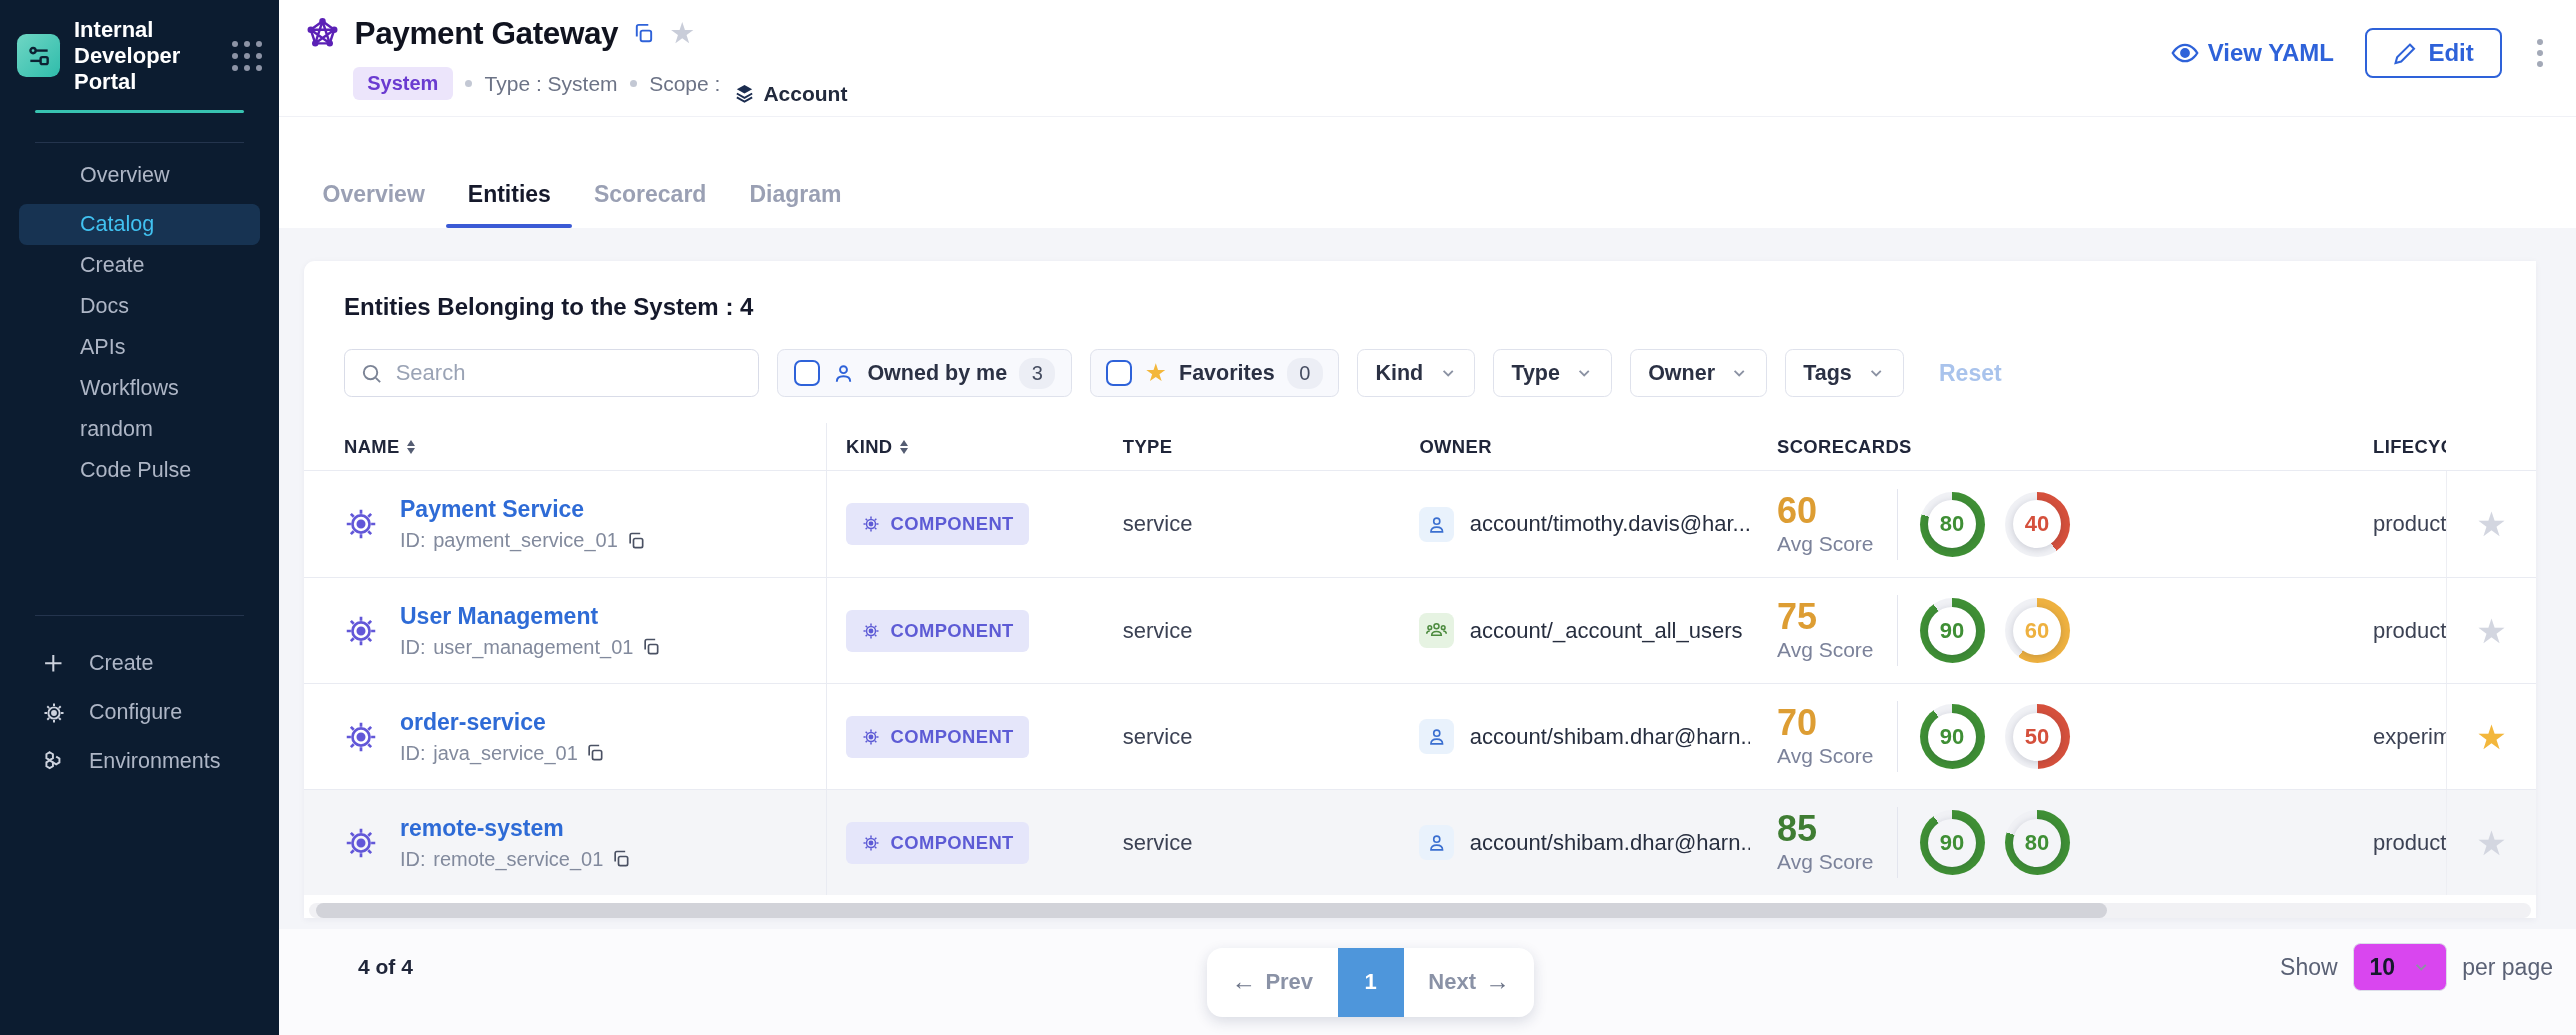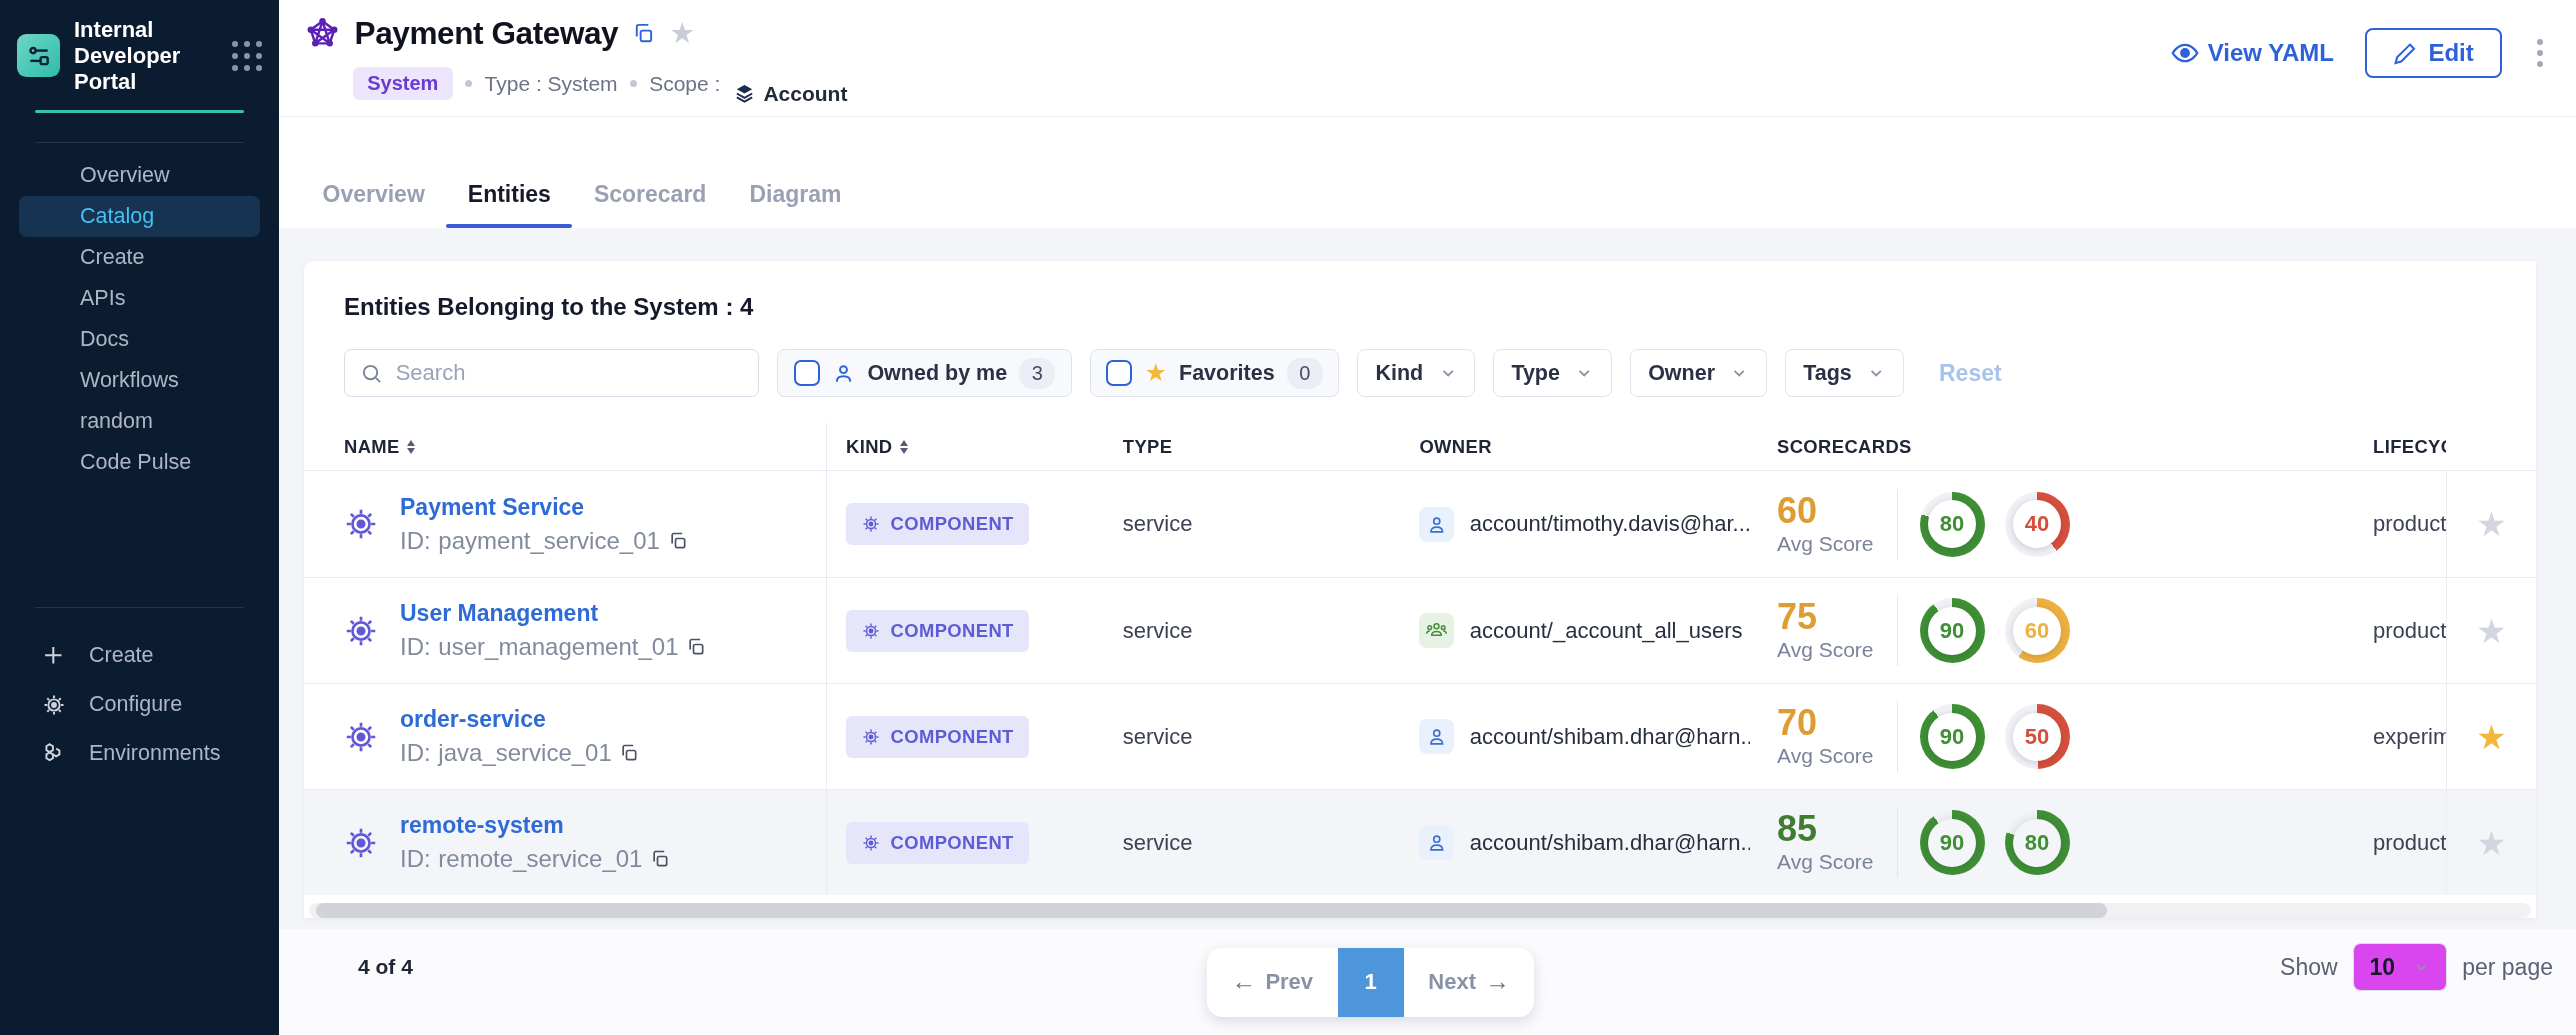--- a/index.html
+++ b/index.html
@@ -12,21 +12,21 @@
   .logo-row { display:flex; align-items:center; padding:17px 17px 12.3px 17px; }
   .logo-tile { width:43px; height:43px; border-radius:9.2px; background:linear-gradient(135deg,#6fd6c4,#2fbcab); display:flex; align-items:center; justify-content:center; flex-shrink:0; }
   .brand { margin-left:14px; width:166px; color:#ffffff; font-size:22px; font-weight:700; line-height:1.18; }
   .grid-icon { margin-left:auto; display:grid; grid-template-columns:repeat(3,6.1px); grid-gap:6.1px; cursor:pointer; }
   .grid-icon span { width:6.1px; height:6.1px; border-radius:50%; background:#8d94a6; }
   .teal-rule { height:3.1px; background:#38c3b1; margin:3.1px 35px 0 35px; border-radius:1.5px; }
   .nav-top-rule { height:0.8px; background:#24344d; margin:29px 35px 0 35px; }
   .nav { padding:12.3px 19px 0 19px; }
   .nav-item { height:41px; display:flex; align-items:center; padding-left:61px; border-radius:7.7px; font-size:21.5px; color:#aeb6c6; cursor:pointer; white-space:nowrap; overflow:hidden; }
   .nav-item.active { background:#173click352; }
-  .nav-item.active { background:#173352; color:#41c2f1; }
+  .nav-item.active { background:#173352; color:#41c2f1;margin-top:8px; }
   .nav-divider { height:0.8px; background:#24344d; margin:124px 35px 0 35px; }
   .side-bottom { padding:23px 19px 0 19px; }
   .side-bottom .nav-item { padding-left:19px; gap:20px; height:49px; }
   .side-ic { width:31px; display:flex; justify-content:center; color:#cdd2dd; flex-shrink:0; }
 
   
   .main { flex:1; display:flex; flex-direction:column; min-width:0; }
   .topbar { background:#fff; padding:15.4px 28px 10.8px 24.6px; display:flex; align-items:flex-start; border-bottom:0.8px solid #f0f1f6; }
   .title-block { display:flex; flex-direction:column; }
   .title-line { display:flex; align-items:center; gap:14px; }
@@ -85,21 +85,21 @@
   .sort-ic .dn { border-top:6.1px solid #555d73; }
 
   .row { height:106px; border-top:0.8px solid #e9ebf2; background:#fff; }
   .row:first-of-type { border-top:none; }
   .row.shaded { background:#f4f5f8; }
   .cell { height:100%; display:flex; align-items:center; overflow:hidden; }
   .c-name { padding-left:38px; gap:20px; border-right:0.8px solid #e9ebf2; }
   .gear-lg { color:#6257d8; flex-shrink:0; }
   .name-stack { display:flex; flex-direction:column; gap:6.1px; min-width:0; }
   .ent-link { color:#2e6bd6; font-size:23px; font-weight:600; cursor:pointer; white-space:nowrap; }
-  .ent-id { display:flex; align-items:center; gap:7.7px; font-size:24px; color:#828a9d; white-space:nowrap; }
+  .ent-id { display:flex; align-items:center; gap:7.7px; font-size:20px; color:#828a9d; white-space:nowrap; }
   .copy-sm { color:#4a5163; cursor:pointer; flex-shrink:0; }
   .c-kind { padding-left:19px; }
   .kind-chip { display:inline-flex; align-items:center; gap:9.2px; background:#e5e6fa; color:#5d5bd5; font-size:18.4px; font-weight:700; letter-spacing:0.4px; padding:10px 15.4px; border-radius:6.1px; }
   .c-type { padding-left:10.8px; font-size:22px; color:#3c4254; }
   .c-owner { padding-left:15.4px; gap:15.4px; }
   .owner-ic { width:35px; height:35px; border-radius:7.7px; display:flex; align-items:center; justify-content:center; flex-shrink:0; }
   .owner-ic .ic-user, .owner-ic .ic-group { display:none; }
   .owner-ic.user { background:#e9f2fc; color:#3a6fd0; }
   .owner-ic.user .ic-user { display:block; }
   .owner-ic.group { background:#e6f3e2; color:#4d8b3f; }
@@ -169,24 +169,24 @@
       <div class="nav-item">
           <span>Overview</span>
         </div>
       <div class="nav-item active">
           <span>Catalog</span>
         </div>
       <div class="nav-item">
           <span>Create</span>
         </div>
       <div class="nav-item">
+          <span>Docs</span>
+        </div>
+      <div class="nav-item">
           <span>APIs</span>
-        </div>
-      <div class="nav-item">
-          <span>Docs</span>
         </div>
       <div class="nav-item">
           <span>Workflows</span>
         </div>
       <div class="nav-item">
           <span>random</span>
         </div>
       <div class="nav-item">
           <span>Code Pulse</span>
         </div>

